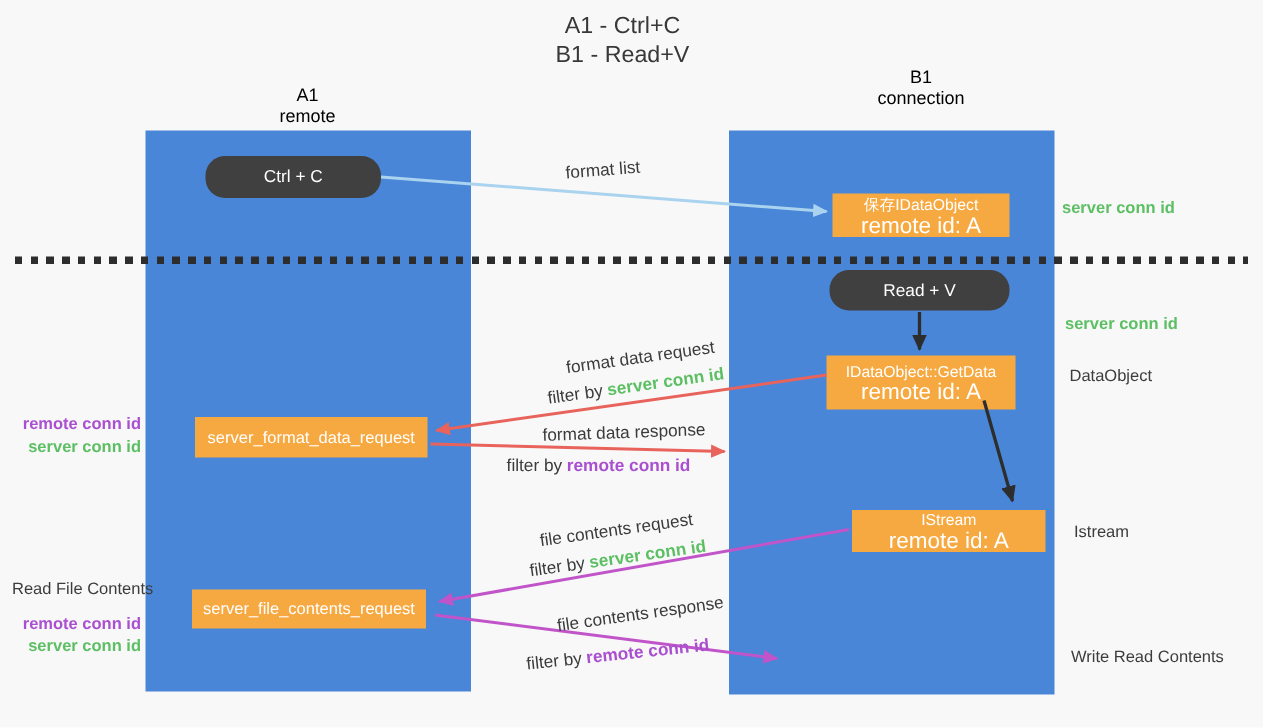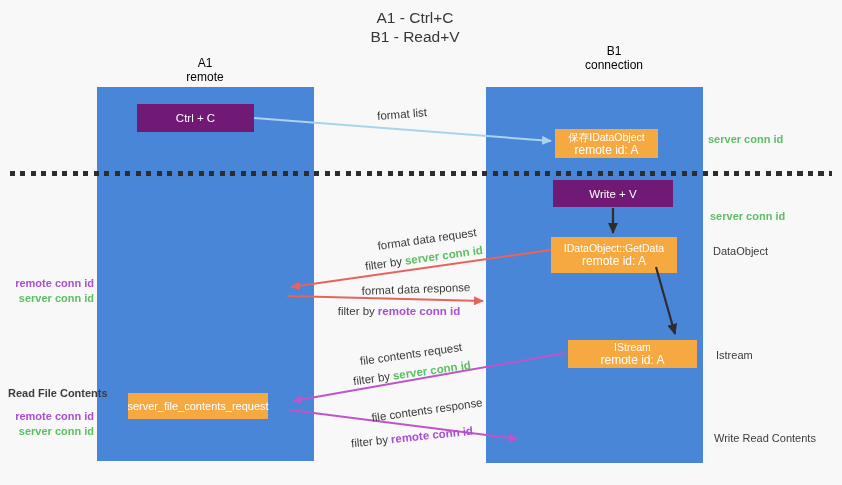--- a/index.html
+++ b/index.html
@@ -12,23 +12,23 @@
   .col{position:absolute;background:#4a86d8;}
   .col-a1{left:97px;top:87px;width:217px;height:374px;}
   .col-b1{left:486px;top:87px;width:217px;height:376px;}
   .col-header{position:absolute;transform:translateX(-50%);text-align:center;
     font-size:12px;line-height:14px;color:#000000;}
   .dotline{position:absolute;left:10px;top:171px;width:822px;height:5px;
     background:repeating-linear-gradient(90deg,#2d2d2d 0 5px,transparent 5px 10.5px);
     z-index:3;}
   .box{position:absolute;display:flex;flex-direction:column;align-items:center;
     justify-content:center;text-align:center;color:#fff;z-index:2;}
-  .green-box{background:#701a75;font-size:11.5px;}
+  .green-box{background:#404040;font-size:11.5px;border-radius:13px;}
   .orange-box{background:#f7a941;font-size:11px;}
-  .box .l2{font-size:12px;line-height:13px;}
+  .box .l2{font-size:15px;line-height:13px;}
   .box .l1{font-size:10.5px;line-height:13px;}
   .arrow-layer{position:absolute;left:0;top:0;z-index:4;pointer-events:none;}
   .mid-label{position:absolute;white-space:nowrap;font-size:11.5px;color:#3b3b3b;
     z-index:5;}
   .gr{color:#5cbf63;font-weight:bold;margin-left:3px;}
   .pu{color:#aa4fd0;font-weight:bold;margin-left:3px;}
   .side-left{position:absolute;left:8px;width:86px;text-align:right;z-index:5;}
   .side-left .ln{font-size:11px;line-height:15px;font-weight:bold;}
   .plain{font-size:11px;color:#3c3c3c;white-space:nowrap;z-index:5;position:absolute;}
   .side-right{position:absolute;white-space:nowrap;font-size:11px;z-index:5;}
@@ -56,42 +56,45 @@
 
   <div class="col col-a1"></div>
   <div class="col col-b1"></div>
 
   <div class="dotline"></div>
 
   <div class="box green-box" style="left:137px;top:104px;width:117px;height:28px;">
     <span>Ctrl + C</span>
   </div>
 
-  <div class="box orange-box" style="left:555px;top:129px;width:103px;height:29px;">
+  <div class="box orange-box" style="left:555px;top:129px;width:118px;height:29px;">
     <div class="l1">保存IDataObject</div>
     <div class="l2">remote id: A</div>
   </div>
 
   <div class="box green-box" style="left:553px;top:180px;width:120px;height:27px;">
-    <span>Write + V</span>
+    <span>Read + V</span>
   </div>
 
   <div class="box orange-box" style="left:551px;top:237px;width:126px;height:36px;">
     <div class="l1">IDataObject::GetData</div>
     <div class="l2">remote id: A</div>
   </div>
 
+  <div class="box orange-box" style="left:130px;top:278px;width:155px;height:27px;">
+    <span>server_format_data_request</span>
+  </div>
 
 
   <div class="box orange-box" style="left:568px;top:340px;width:129px;height:28px;">
     <div class="l1">IStream</div>
     <div class="l2">remote id: A</div>
   </div>
 
-  <div class="box orange-box" style="left:128px;top:393px;width:140px;height:26px;">
+  <div class="box orange-box" style="left:128px;top:393px;width:156px;height:26px;">
     <span>server_file_contents_request</span>
   </div>
 
 
   <svg class="arrow-layer" width="842" height="485">
     <defs>
       <marker id="m-blue" markerUnits="userSpaceOnUse" markerWidth="11" markerHeight="9" refX="9" refY="4.5" orient="auto">
         <path d="M0,0 L10,4.5 L0,9 Z" fill="#a9d3ee"></path>
       </marker>
       <marker id="m-black" markerUnits="userSpaceOnUse" markerWidth="12" markerHeight="10" refX="10" refY="5" orient="auto">
@@ -137,21 +140,21 @@
 
   <div class="mid-label" style="left:412px;top:437px;transform:translate(-50%,-50%) rotate(-6deg);">
     <span>filter by</span><span class="pu">remote conn id</span>
   </div>
 
   <div class="side-left" style="top:276px;">
     <div class="ln bold-purple">remote conn id</div>
     <div class="ln bold-green">server conn id</div>
   </div>
 
-  <div class="plain" style="left:8px;top:387px;width:86px;text-align:right;font-weight:bold;">Read File Contents</div>
+  <div class="plain" style="left:8px;top:387px;width:86px;text-align:right;">Read File Contents</div>
 
   <div class="side-left" style="top:409px;">
     <div class="ln bold-purple">remote conn id</div>
     <div class="ln bold-green">server conn id</div>
   </div>
 
   <div class="side-right bold-green" style="left:708px;top:133px;">server conn id</div>
   <div class="side-right bold-green" style="left:710px;top:210px;">server conn id</div>
   <div class="plain" style="left:713px;top:245px;">DataObject</div>
   <div class="plain" style="left:716px;top:349px;">Istream</div>

